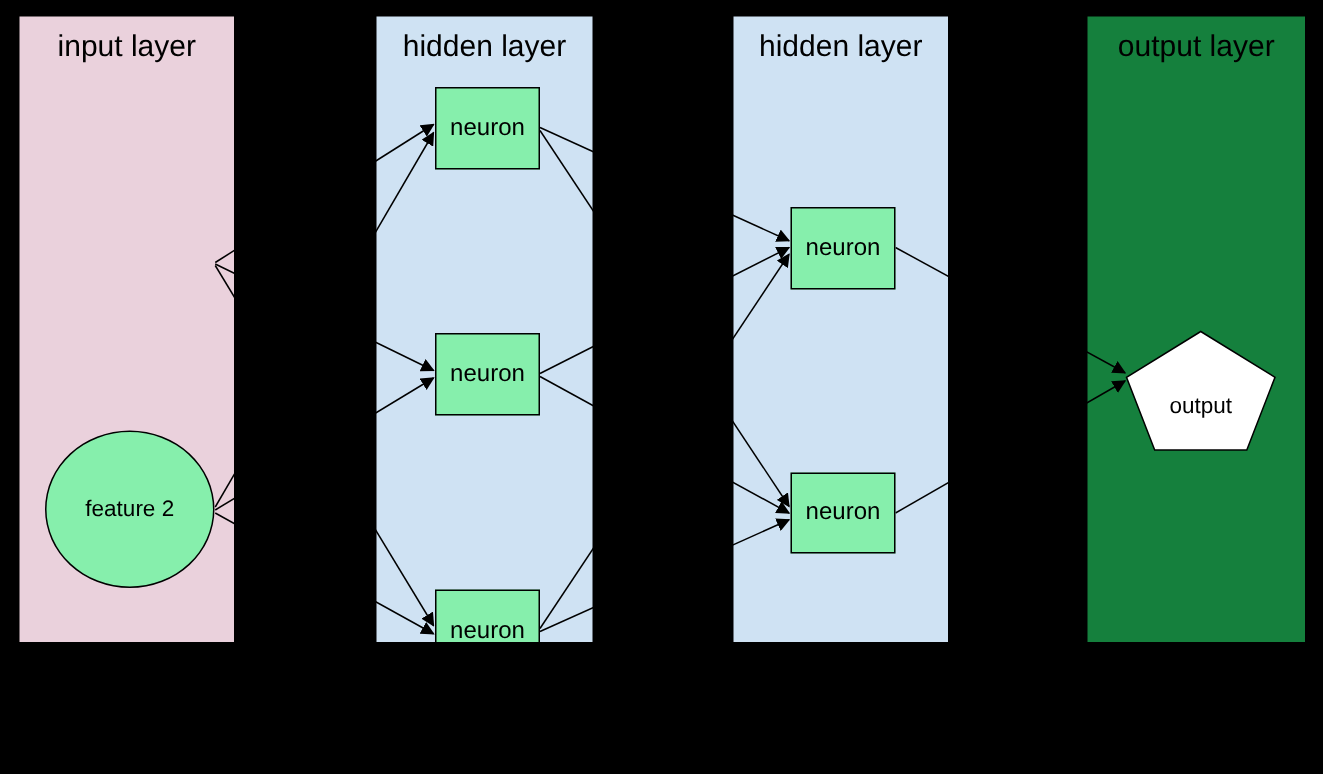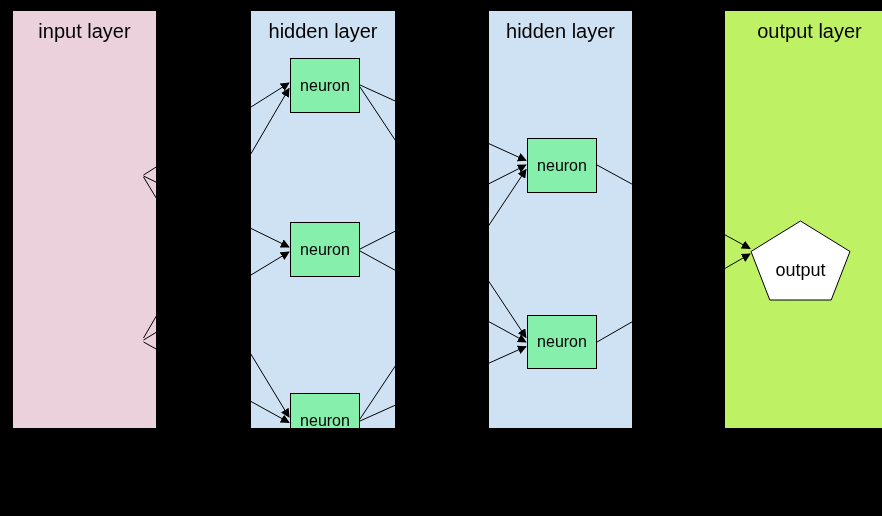--- a/index.html
+++ b/index.html
@@ -36,21 +36,21 @@
     border: 1px solid #000000;
     display: flex; align-items: center; justify-content: center;
     font-size: 16px;
     color: #000000;
     z-index: 3;
   }
   .node.ellipse { border-radius: 50%; font-size: 15px; }
   .pent-label {
     position: absolute;
     display: flex; align-items: center; justify-content: center;
-    font-size: 18px;
+    font-size: 15px;
     color: #000000;
     z-index: 4;
   }
   line { stroke: #000000; stroke-width: 1; }
 </style>
 </head>
 <body>
 
 <div class="canvas">
 
@@ -59,21 +59,21 @@
   </div>
 
   <div class="panel" style="left:251px; width:144px; background:#cfe2f3;">
     <div class="panel-title">hidden layer</div>
   </div>
 
   <div class="panel" style="left:489px; width:143px; background:#cfe2f3;">
     <div class="panel-title">hidden layer</div>
   </div>
 
-  <div class="panel" style="left:725px; width:145px; background:#bef264;padding-left:12px;">
+  <div class="panel" style="left:725px; width:145px; background:#15803d;">
     <div class="panel-title">output layer</div>
   </div>
 
   <svg class="wires" width="882" height="516">
     <defs>
       <marker id="arrow" viewBox="0 0 10 10" refX="9" refY="5" markerWidth="9" markerHeight="9" orient="auto">
         <path d="M0,0 L10,5 L0,10 z" fill="#000000"></path>
       </marker>
     </defs>
 
@@ -91,20 +91,23 @@
     <line x1="360" y1="251" x2="526" y2="342" marker-end="url(#arrow)"></line>
     <line x1="360" y1="419" x2="526" y2="169.5" marker-end="url(#arrow)"></line>
     <line x1="360" y1="421" x2="526" y2="346.5" marker-end="url(#arrow)"></line>
 
     <line x1="597" y1="165" x2="750" y2="248.5" marker-end="url(#arrow)"></line>
     <line x1="597" y1="342" x2="750" y2="254" marker-end="url(#arrow)"></line>
 
     <polygon points="800.5,221 850,251.5 831.2,300 769.8,300 751,251.5" fill="#ffffff" stroke="#000000" stroke-width="1"></polygon>
   </svg>
 
+  <div class="node ellipse" style="left:30px; top:287px; width:113px; height:105px;">
+    <span>feature 2</span>
+  </div>
 
   <div class="node" style="left:290px; top:58px; width:70px; height:55px;">
     <span>neuron</span>
   </div>
   <div class="node" style="left:290px; top:222px; width:70px; height:55px;">
     <span>neuron</span>
   </div>
   <div class="node" style="left:290px; top:393px; width:70px; height:55px;">
     <span>neuron</span>
   </div>

